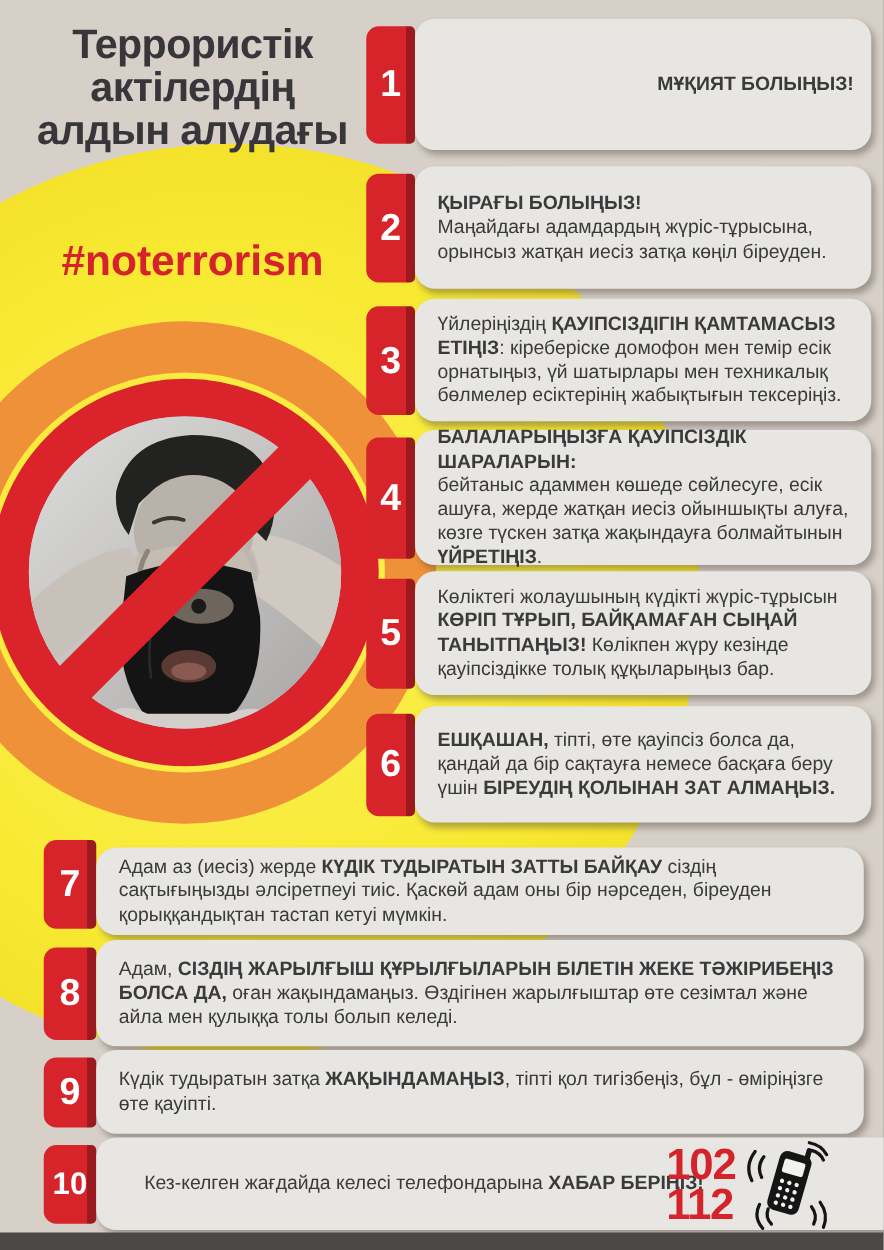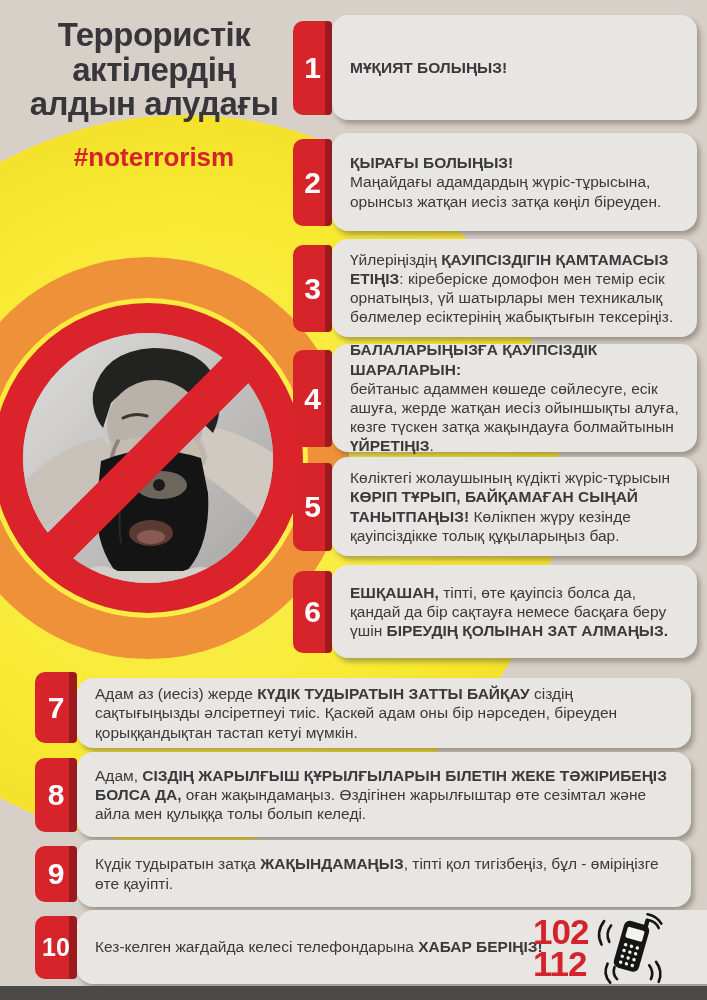--- a/index.html
+++ b/index.html
@@ -16,30 +16,30 @@
   .photo-circle{position:absolute;inset:0;border-radius:50%;overflow:hidden;
                 border:30px solid #da232b;box-sizing:border-box;background:#c2bfbc;}
   .photo-circle svg{display:block;width:100%;height:100%;}
   .slash{position:absolute;left:5px;top:137px;width:300px;height:36px;background:#da232b;
          transform:rotate(-45deg);}
 
   
   .header{position:absolute;left:18px;top:18px;width:272px;text-align:center;z-index:4;}
   .title-line{font-size:33px;font-weight:bold;color:#38363a;line-height:1.05;letter-spacing:-0.5px;}
   .subtitle{margin-top:16px;font-size:43px;font-weight:bold;color:#d5232b;letter-spacing:-1px;}
-  .hashtag{margin-top:20px;font-size:26px;font-weight:bold;color:#d5232b;text-align:center;}
+  .hashtag{margin-top:68px;font-size:34px;font-weight:bold;color:#d5232b;text-align:center;}
 
   
   .item{position:absolute;z-index:5;}
   .tab{position:absolute;left:0;top:6px;bottom:5px;display:flex;align-items:center;justify-content:center;
        background:linear-gradient(90deg,#d7242b 0%,#d7242b 82%,#9c1a1f 82%,#9c1a1f 100%);
        border-radius:10px 4px 4px 10px;color:#fff;font-weight:bold;}
   .card{position:absolute;top:0;bottom:0;right:0;background:#e8e6e2;border-radius:16px;
         box-shadow:3px 4px 5px rgba(90,80,70,0.45);display:flex;flex-direction:column;justify-content:center;
-        padding:10px 14px 10px 18px;box-sizing:border-box;}
+        padding:10px 14px 10px 18px;box-sizing:border-box;align-items:flex-end;}
   .txt{color:#3a3a3c;font-size:15.5px;line-height:1.24;white-space:pre-line;}
   .txt .b{font-weight:bold;}
 
   
   .phone-block{position:absolute;left:533px;top:912px;height:72px;display:flex;align-items:center;
                gap:4px;z-index:7;}
   .phone-nums{display:flex;flex-direction:column;align-items:flex-start;}
   .phone-num{font-size:35px;font-weight:bold;color:#d5232b;line-height:0.92;letter-spacing:-1px;}
   .phone-icon{width:78px;height:76px;}
 

